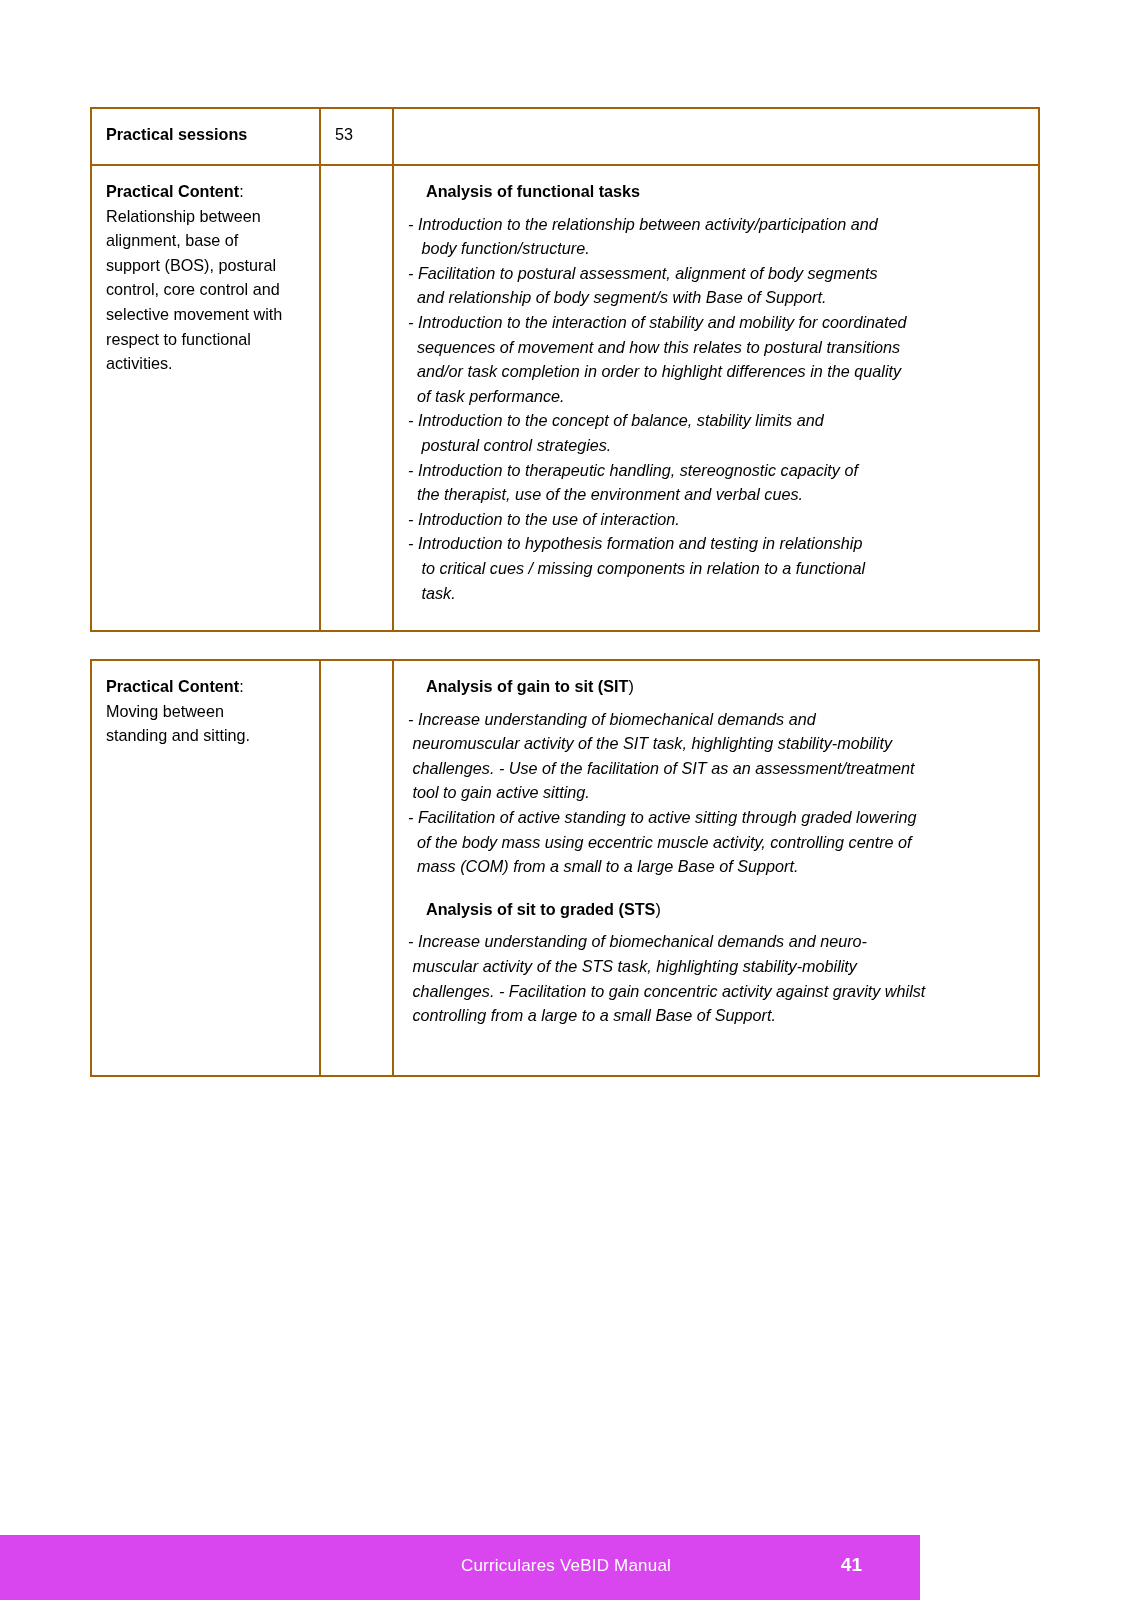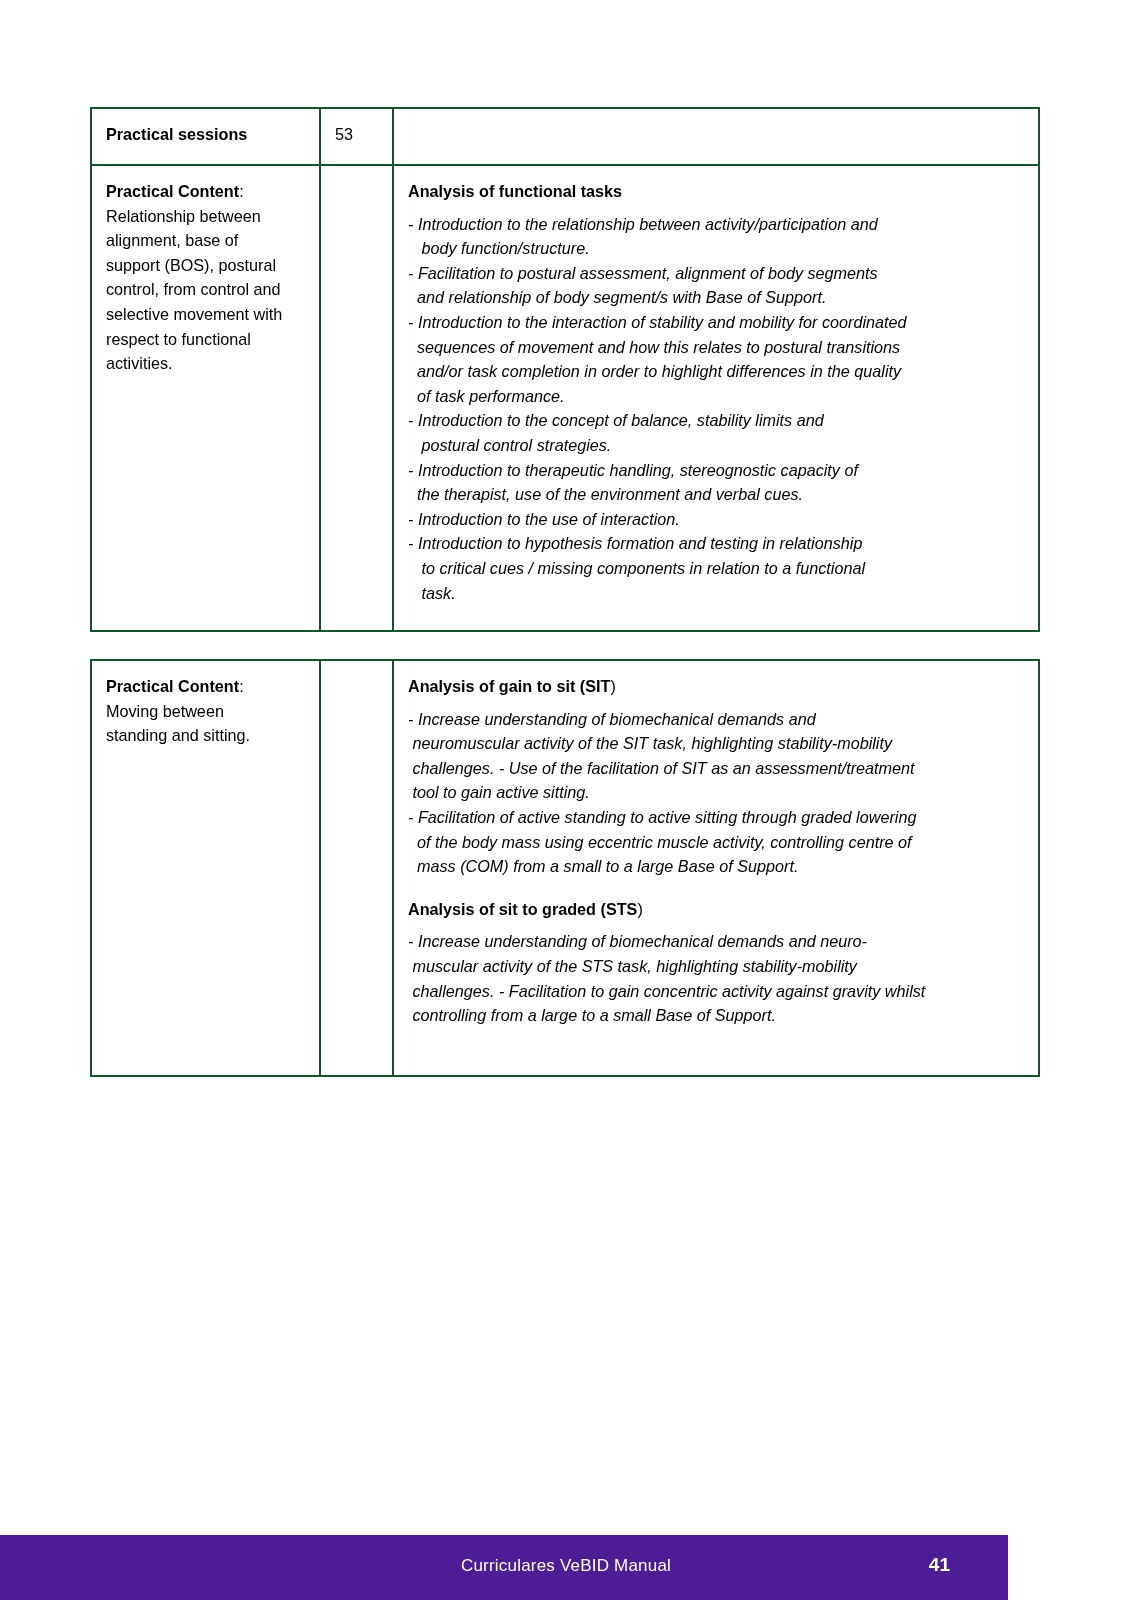--- a/index.html
+++ b/index.html
@@ -1,33 +1,33 @@
 <!DOCTYPE html>
 <html><head>
 <meta charset="utf-8">
 <style>
   html, body { margin:0; padding:0; background:#ffffff; }
   body { width:1132px; height:1600px; position:relative; overflow:hidden;
          font-family:"Liberation Sans", "DejaVu Sans", sans-serif; color:#000; }
   .tbl { position:absolute; left:90px; width:950px; border-collapse:collapse; table-layout:fixed; }
-  .tbl td { border:2px solid #14532d; vertical-align:top; padding:0; }
+  .tbl td { border:2px solid #a16207; vertical-align:top; padding:0; }
   .c1 { width:229px; }
   .c2 { width:73px; }
   .c3 { width:646px; }
   .cell-inner { padding:13px 12px 10px 14px; font-size:16.2px; line-height:24.6px; }
   .label-bold { font-weight:bold; }
-  .h { font-weight:bold; margin-bottom:8px; }
+  .h { font-weight:bold; margin-bottom:8px;margin-left:18px; }
   .item { white-space:pre;font-style:italic; }
   .gap { height:18px; }
   #t1 { top:107px; }
   #t1 .r1 td { height:55px; }
   #t1 .r2 td { height:464px; }
   #t2 { top:659px; }
   #t2 .r1 td { height:414px; }
-  .footer { position:absolute; left:0; top:1535px; width:1008px; height:65px; background:#4c1d95; }
+  .footer { position:absolute; left:0; top:1535px; width:920px; height:65px; background:#d946ef; }
   .footer .title { position:absolute; left:0; width:1132px; top:21px; text-align:center; color:#fff;
                    font-size:17px; letter-spacing:0.2px; }
   .footer .page { position:absolute; right:58px; top:19px; color:#fff; font-weight:bold; font-size:19px;text-align:right; }
 </style>
 </head>
 <body>
 
 <table class="tbl" id="t1">
   <colgroup>
       <col class="c1">
@@ -46,21 +46,21 @@
       <div class="cell-inner"><span></span></div>
     </td>
   </tr>
   <tr class="r2">
     <td>
       <div class="cell-inner">
         <span class="label-bold">Practical Content</span><span>:</span>
         <div style="white-space:pre-line">Relationship between
 alignment, base of
 support (BOS), postural
-control, from control and
+control, core control and
 selective movement with
 respect to functional
 activities.</div>
       </div>
     </td>
     <td>
       <div class="cell-inner"><span></span></div>
     </td>
     <td>
       <div class="cell-inner">

